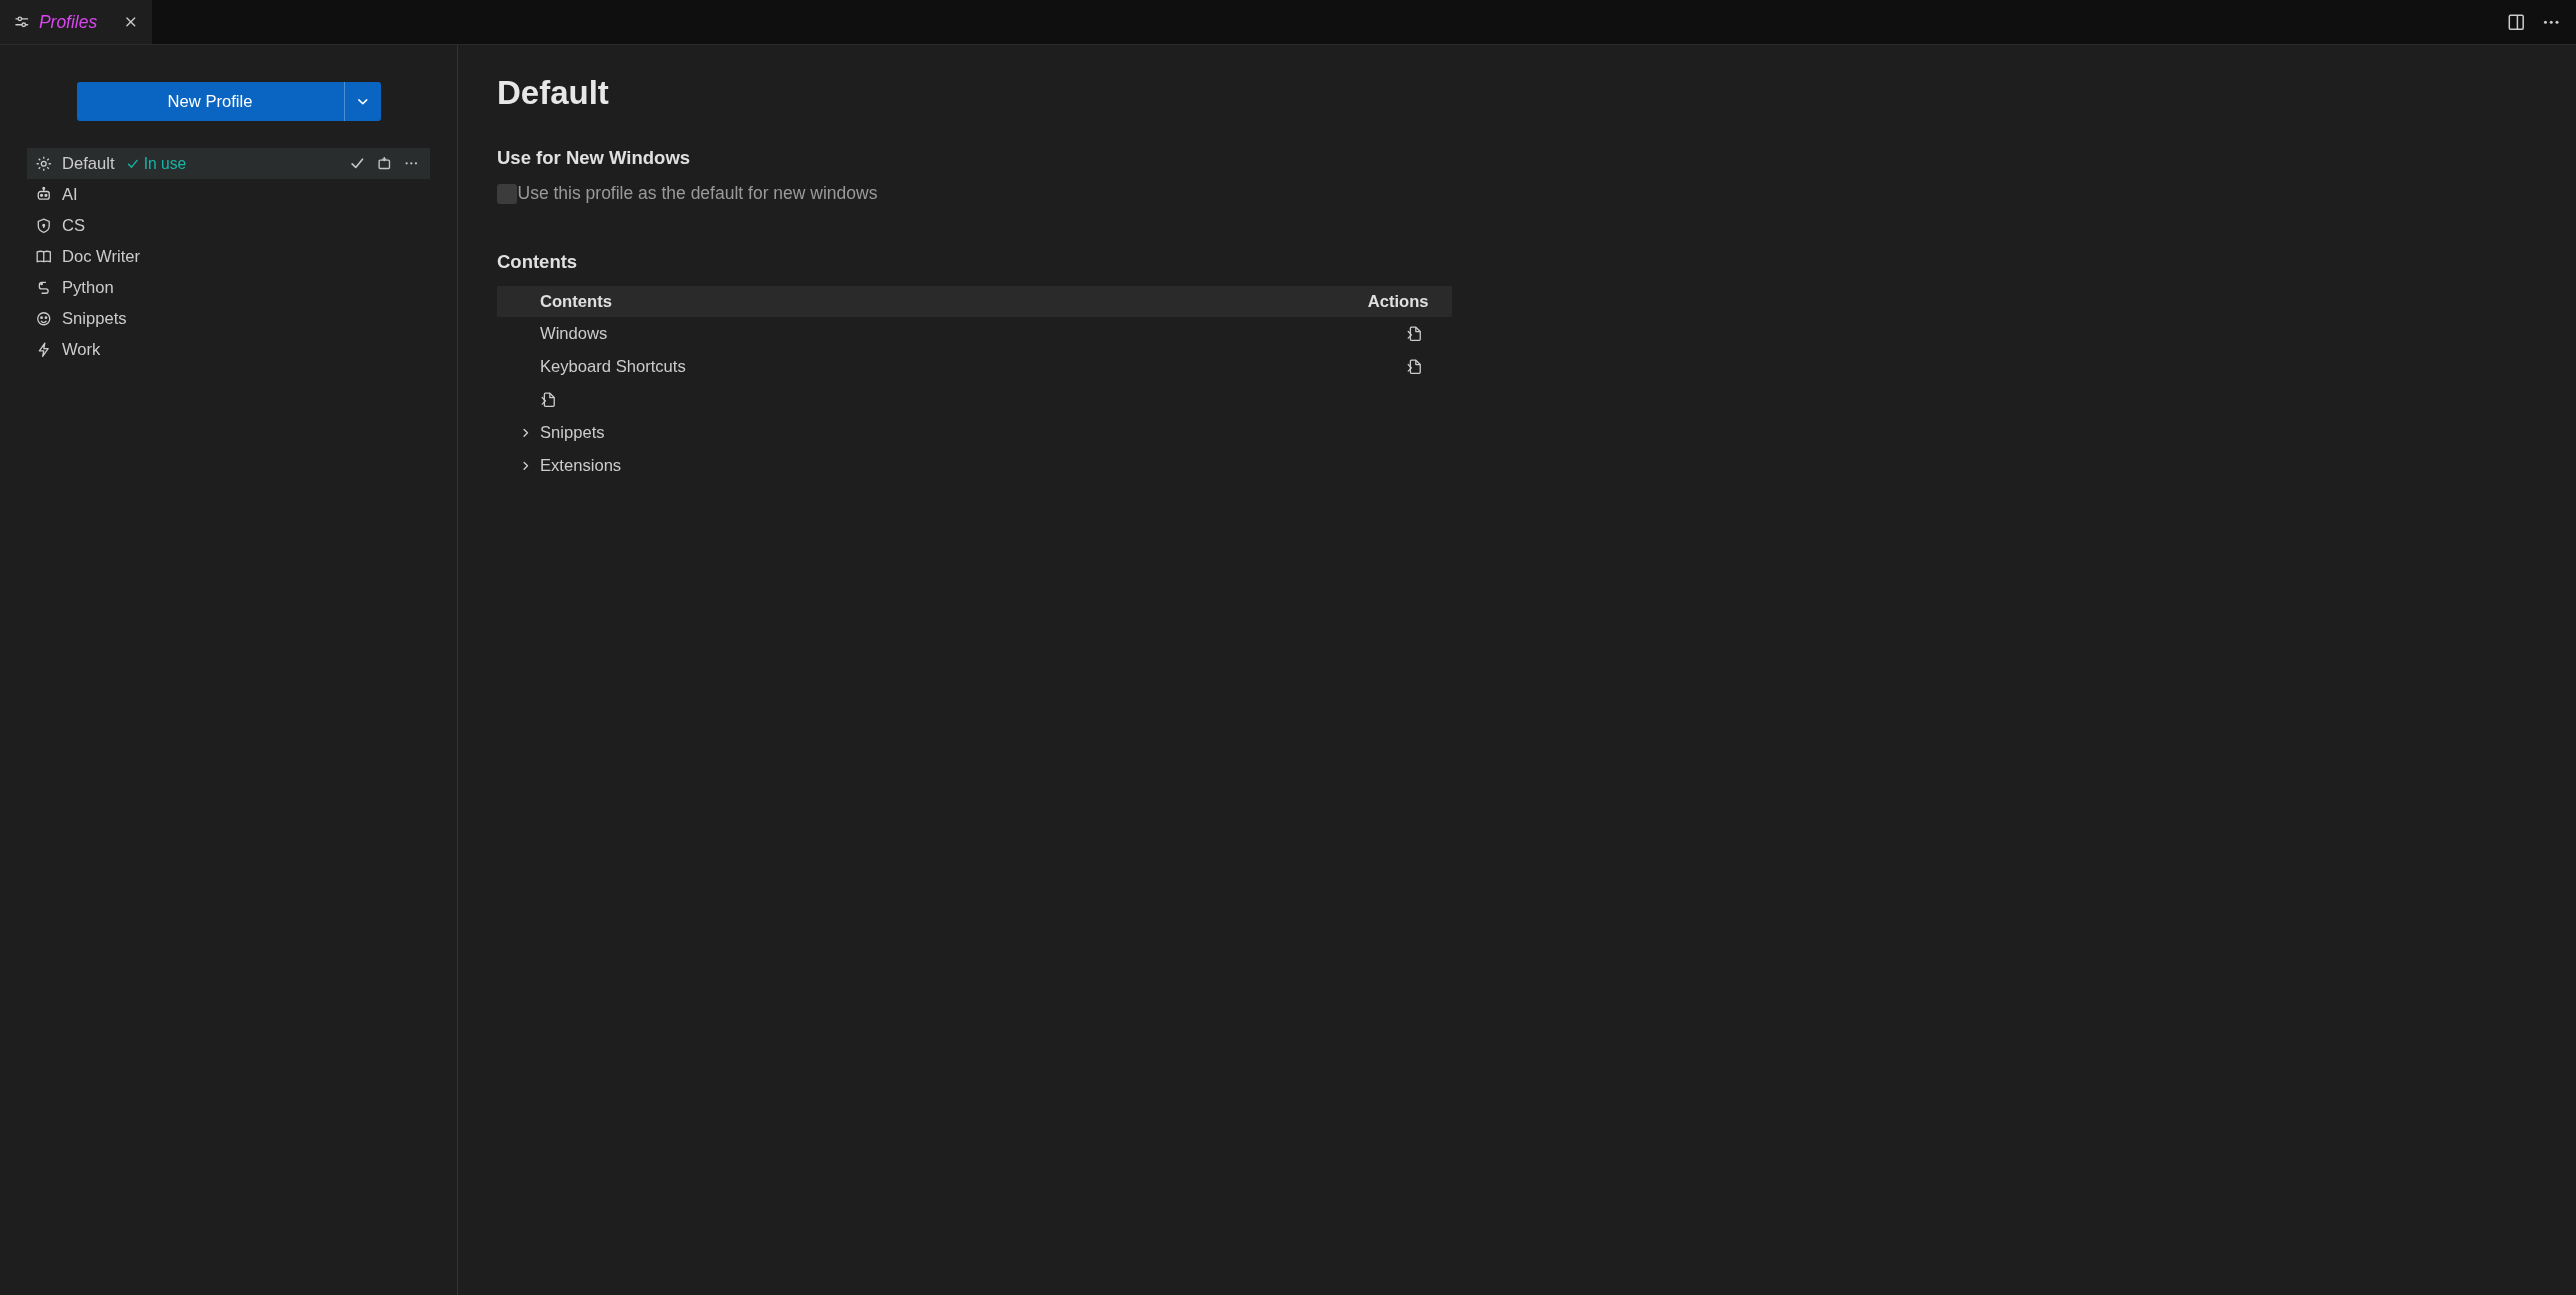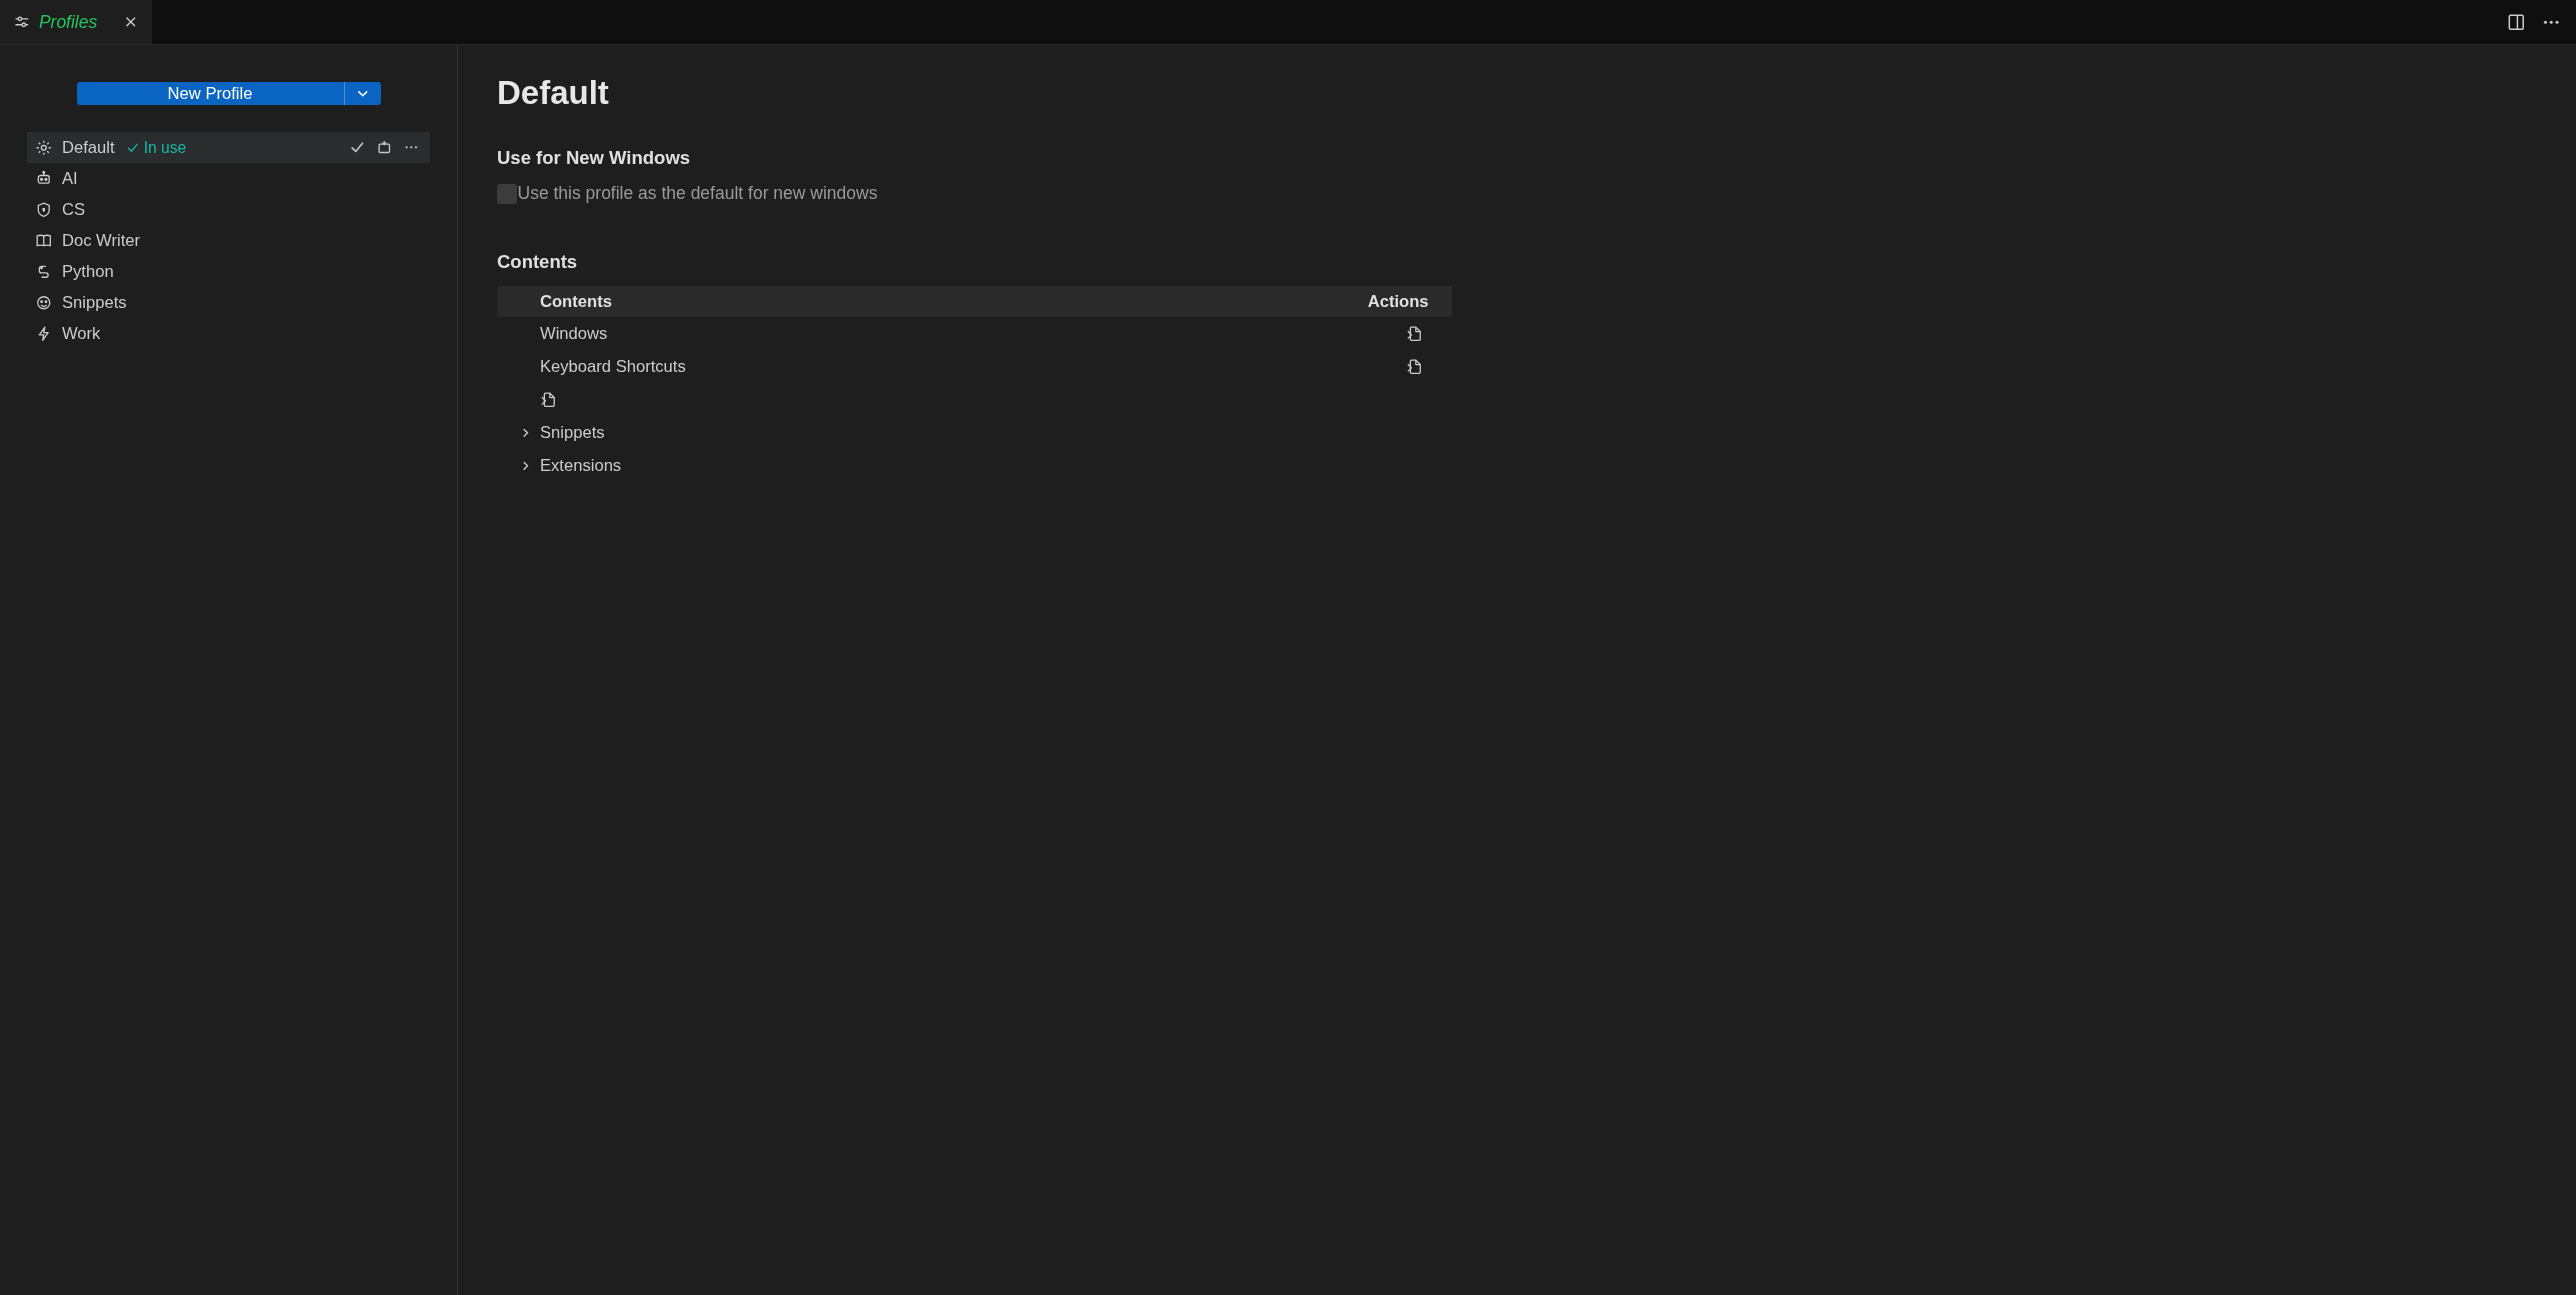--- a/index.html
+++ b/index.html
@@ -24,21 +24,21 @@
   .tab {
     display: flex;
     align-items: center;
     gap: 9.7px;
     height: 100%;
     padding: 0 13.6px;
     background: #1e1e1e;
     border-right: 1px solid #0f0f0f;
   }
   .tab .tab-icon { display:flex; align-items:center; justify-content:center; width:15.6px; height:15.6px; color:#cccccc; }
-  .tab .tab-label { font-style: italic; font-size: 17.5px; color:#22c55e; font-weight:500; }
+  .tab .tab-label { font-style: italic; font-size: 17.5px; color:#d946ef; font-weight:500; }
   .tab .tab-close { display:flex; align-items:center; margin-left: 15.6px; color:#cccccc; }
   .tab .tab-close svg { width:15.6px; height:15.6px; }
   .tabbar-spacer { flex: 1; }
   .tabbar-actions { display:flex; align-items:center; gap:13.6px; padding-right:13.6px; color:#cccccc; }
   .tabbar-actions .act { display:flex; align-items:center; justify-content:center; width:21.4px; height:21.4px; }
   .tabbar-actions svg { width:18.5px; height:18.5px; }
 
   
   .content { flex:1; display:flex; min-height:0; }
   .sidebar {
@@ -49,21 +49,21 @@
   }
   .main {
     flex:1;
     padding: 29px 39px;
     overflow:auto;
   }
 
   
   .new-profile {
     display:flex; align-items:stretch;
-    height: 23px;
+    height: 39px;
     margin: 0 auto 27px auto;
     width: 304px;
     border-radius: 2.9px;
     overflow:hidden;
   }
   .new-profile-main {
     flex:1;
     display:flex; align-items:center; justify-content:center;
     background:#0a65c2;
     color:#ffffff;

